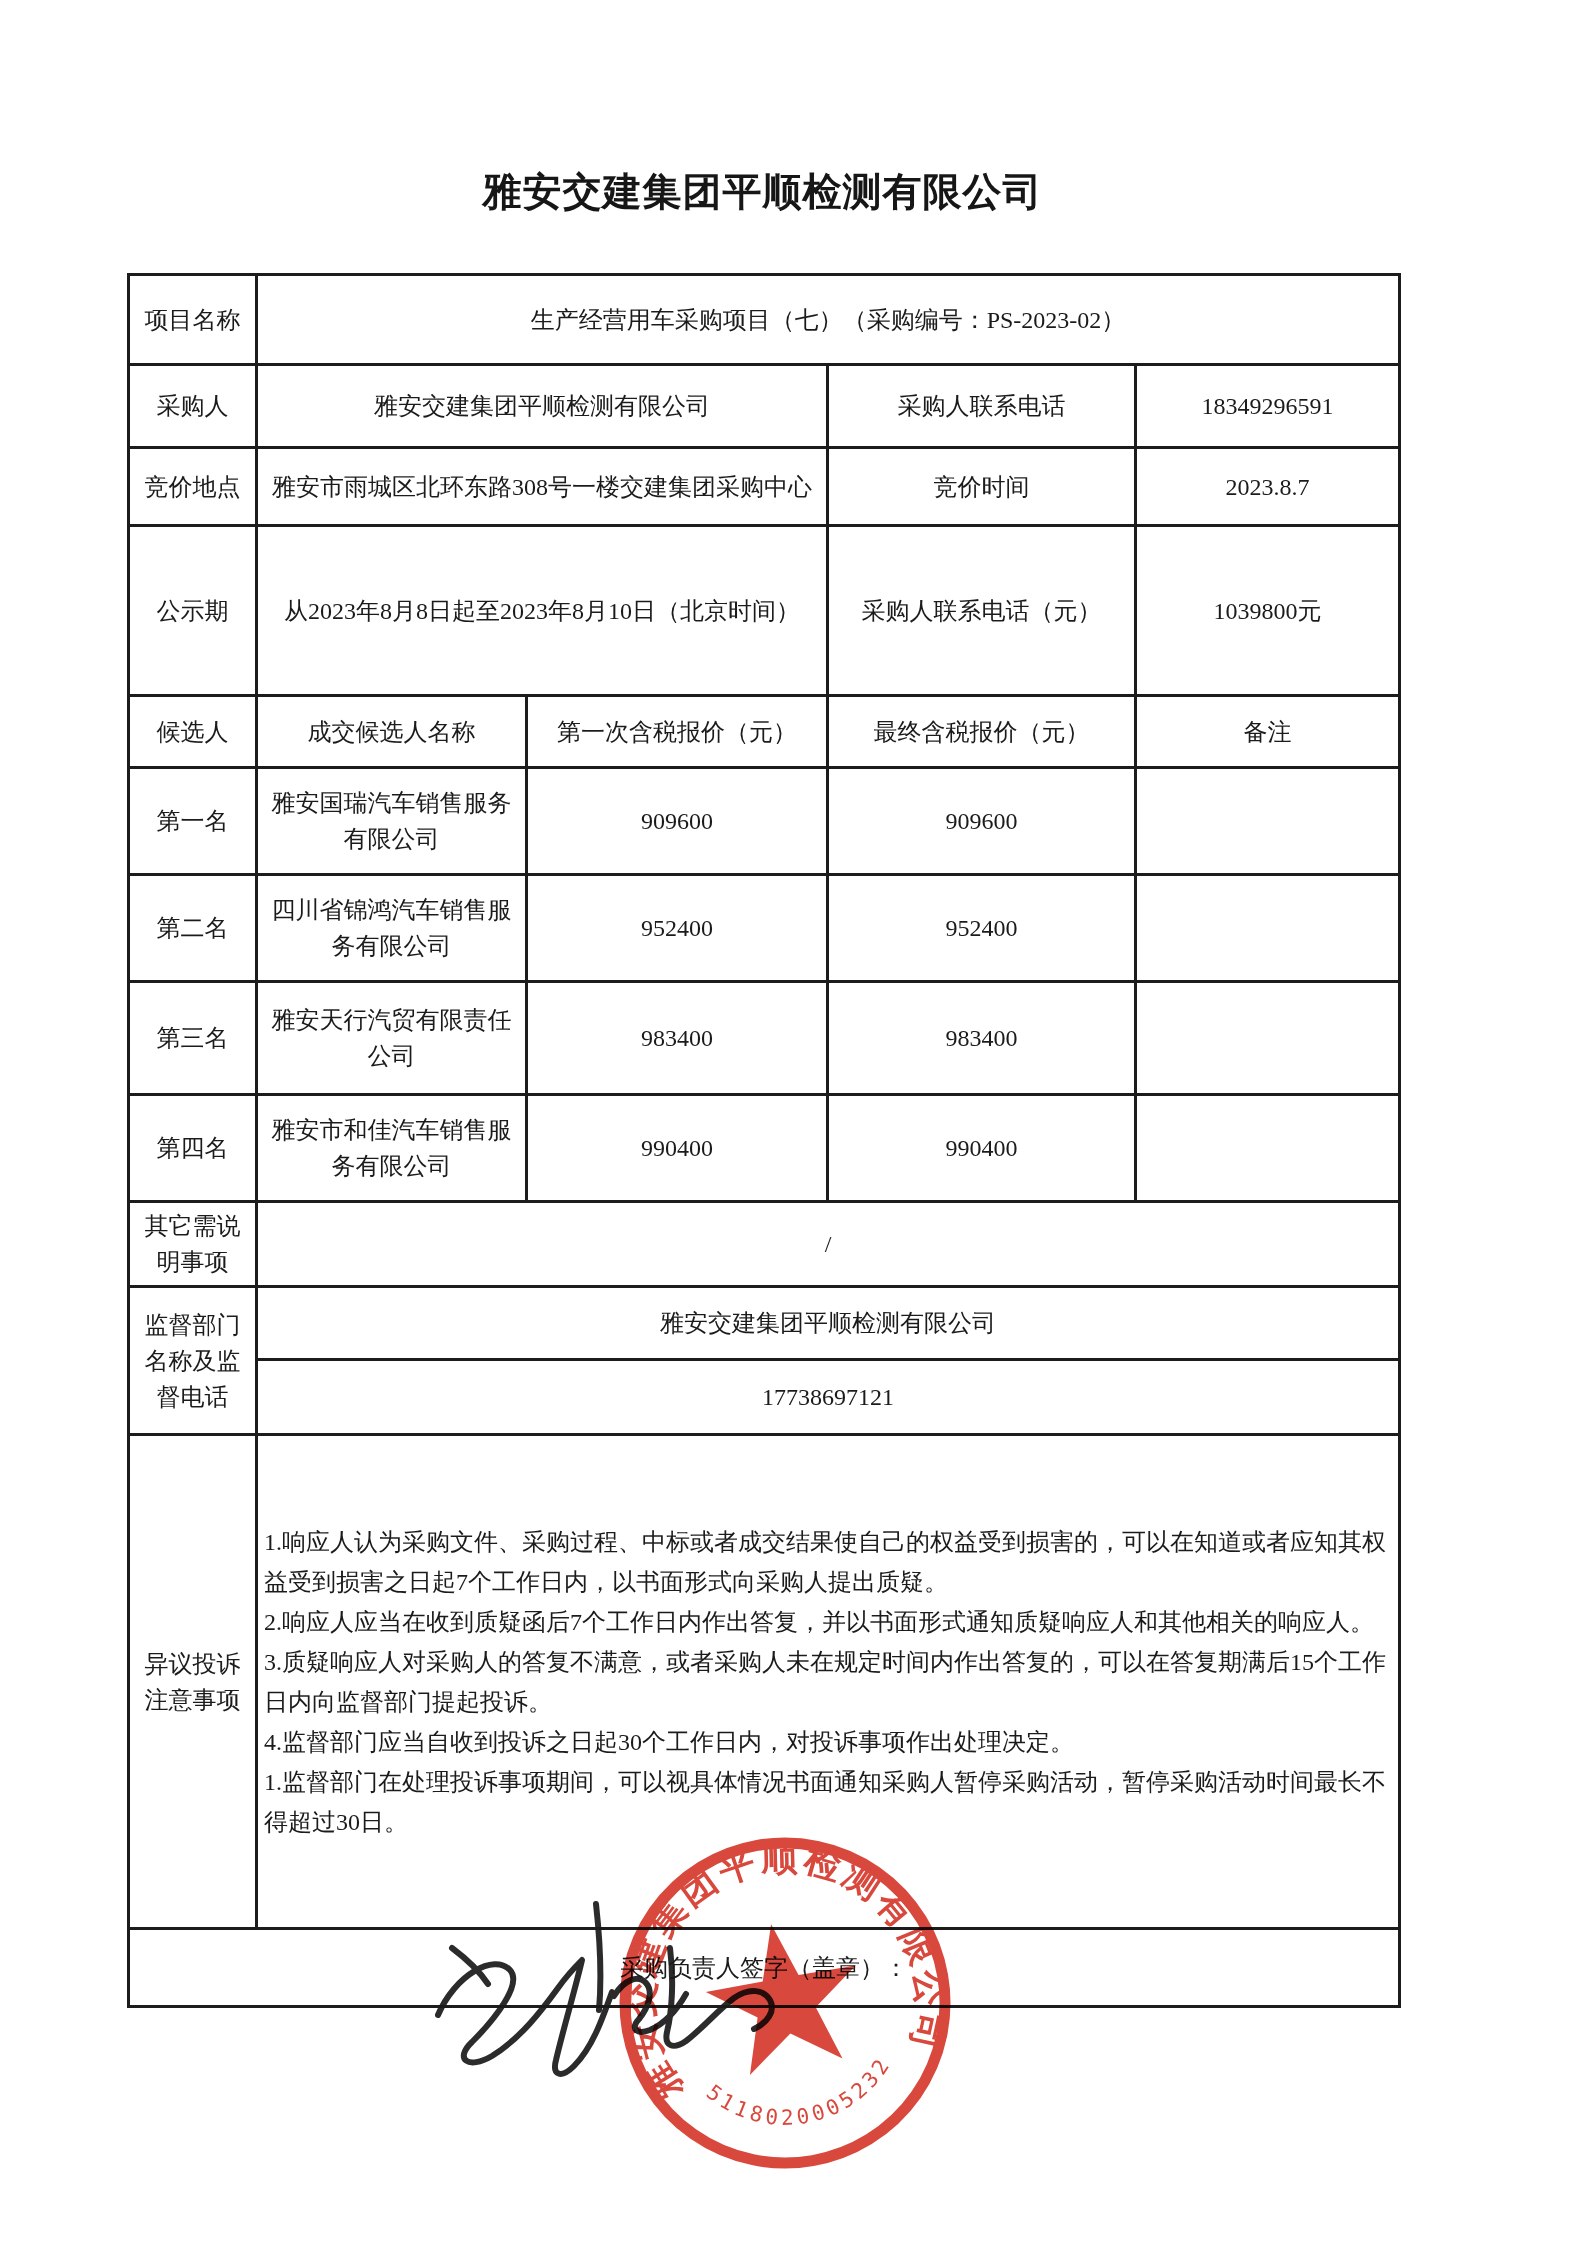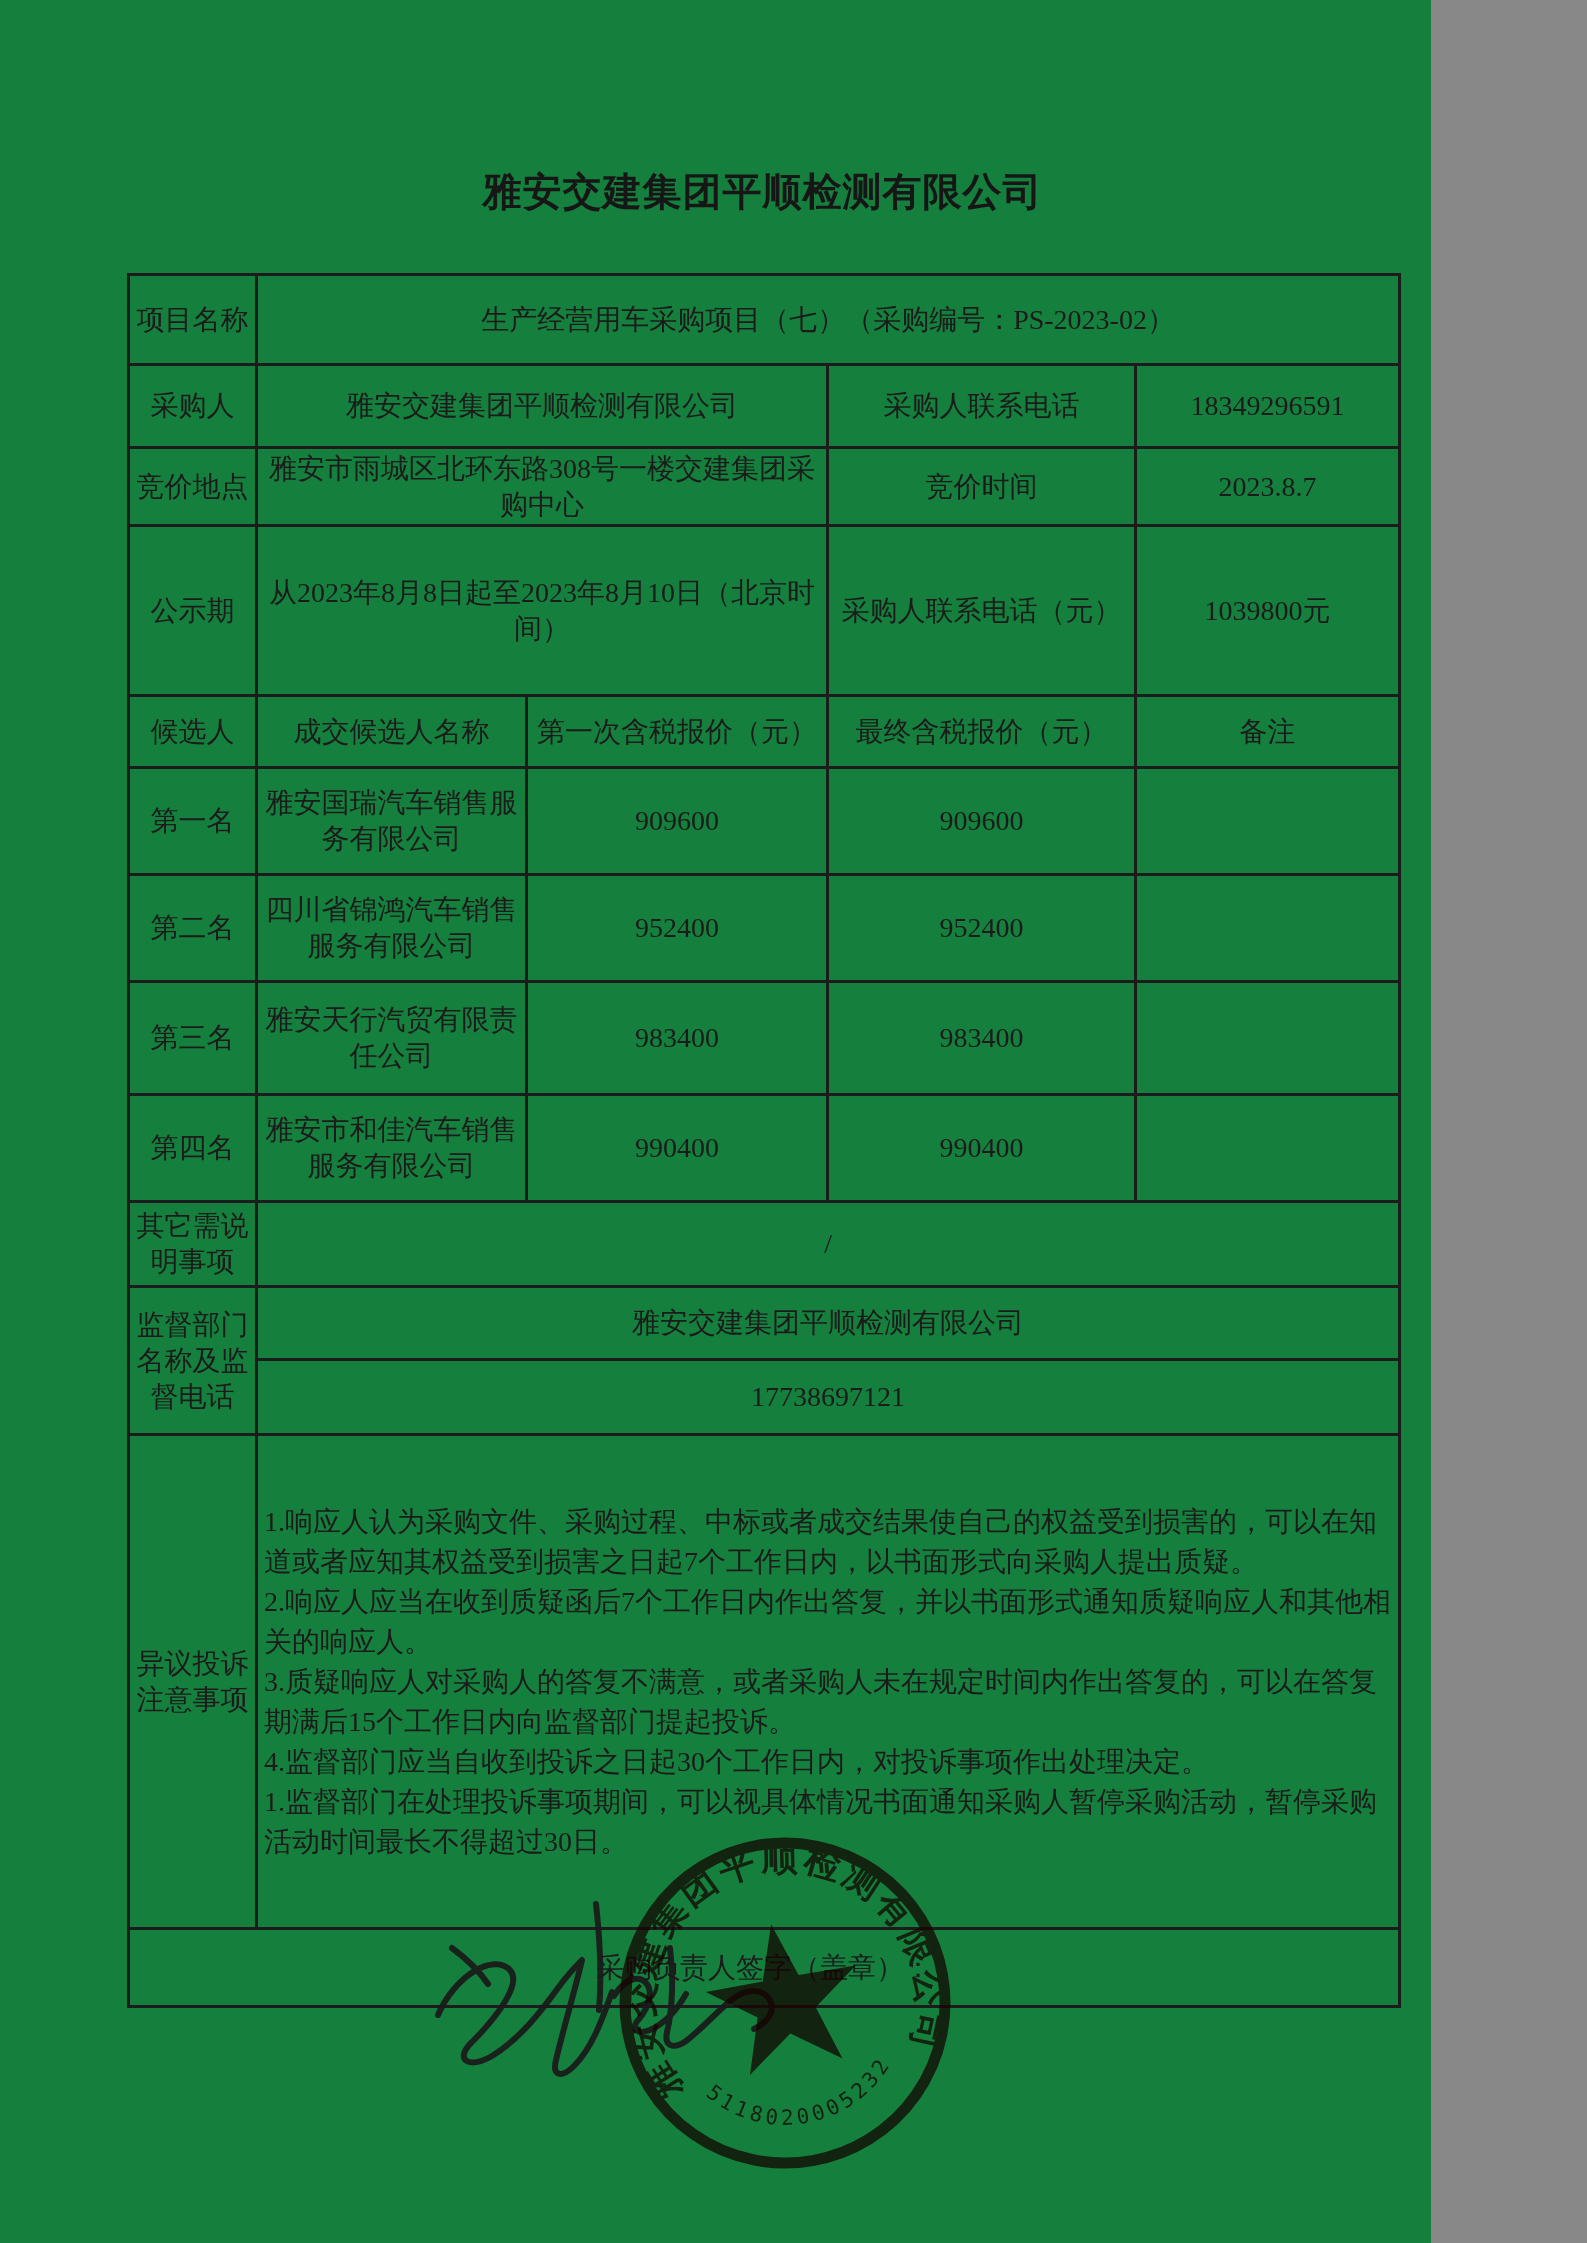--- a/index.html
+++ b/index.html
@@ -1,40 +1,40 @@
 <!DOCTYPE html>
 <html><head>
 <meta charset="utf-8">
 <style>
   html,body{margin:0;padding:0;background:#888;}
   .page{
     position:relative;
-    width:1431px;height:2243px;
-    background:#15803d;
+    width:1587px;height:2243px;
+    background:#ffffff;
     overflow:hidden;
     font-family:"Liberation Serif","DejaVu Serif",serif;
     color:#1d1d1d;
   }
   .title-block{
     position:absolute;
     left:127px;top:166px;width:1271px;
     text-align:center;
     font-family:"Liberation Sans","DejaVu Sans",sans-serif;
     font-weight:bold;
     font-size:39px;
     line-height:52px;
     color:#161616;
     letter-spacing:1px;
   }
   table.doc-table{
     position:absolute;
     left:127px;top:273px;width:1271px;
     border-collapse:collapse;
     table-layout:fixed;
-    font-size:28px;
+    font-size:24px;
     color:#1b1b1b;
   }
   table.doc-table td{
     border:3px solid #1c1c1c;
     padding:0 6px;
     text-align:center;
     vertical-align:middle;
     overflow:hidden;
     line-height:36px;
   }

